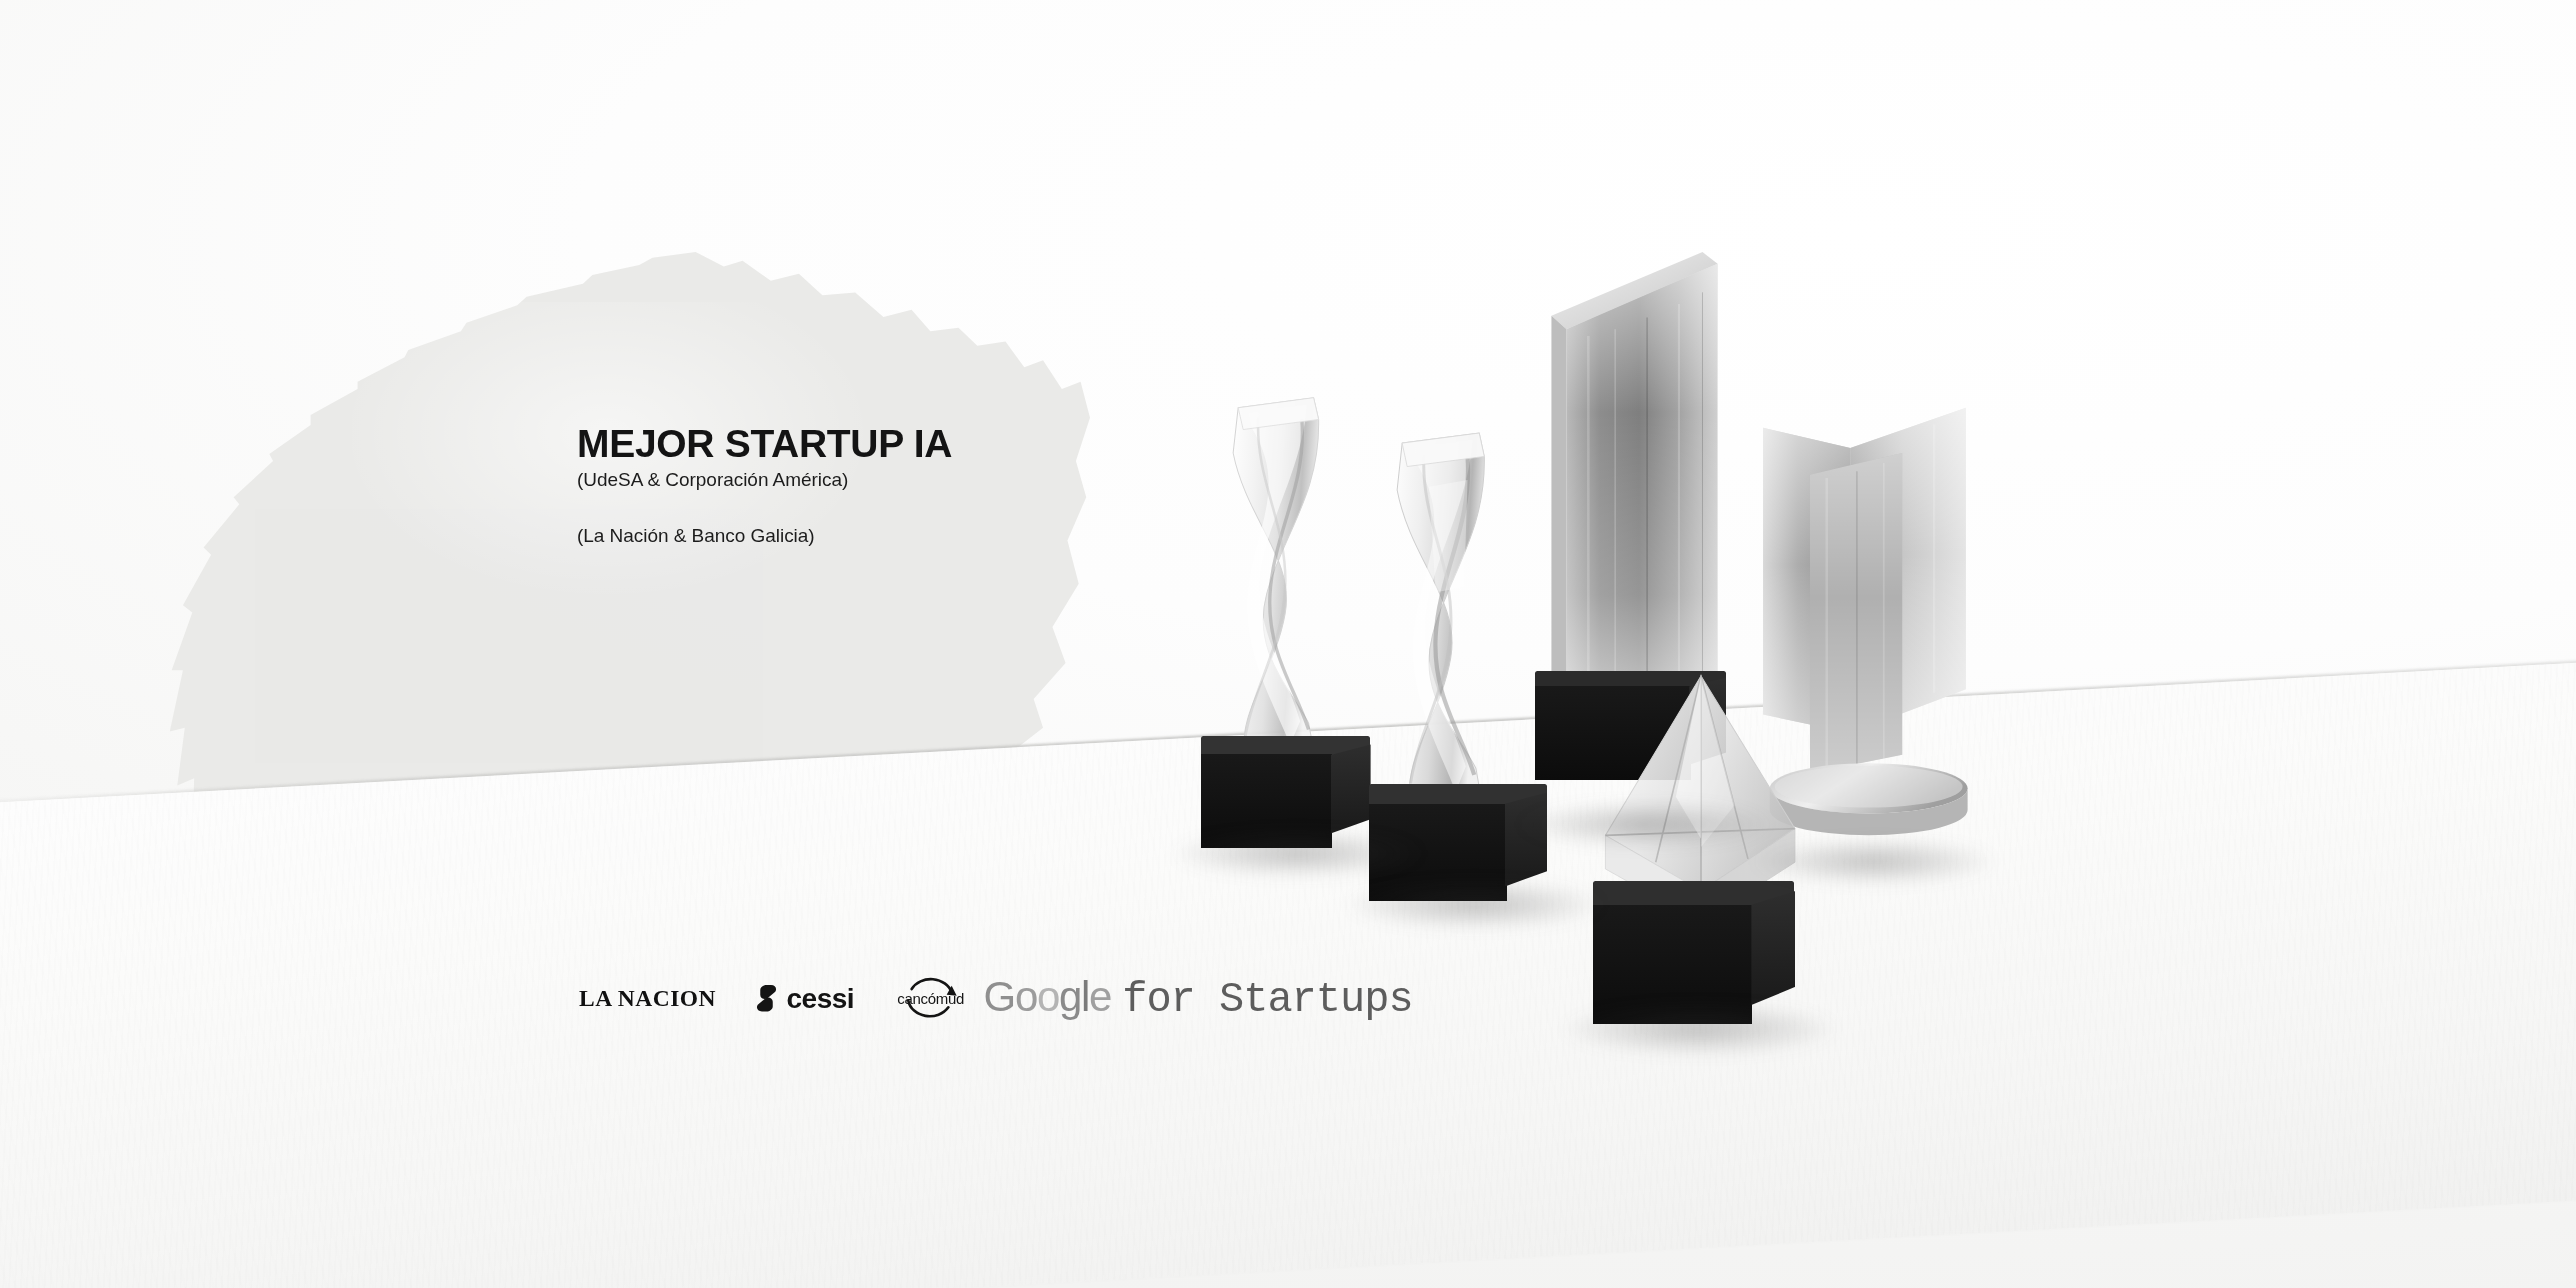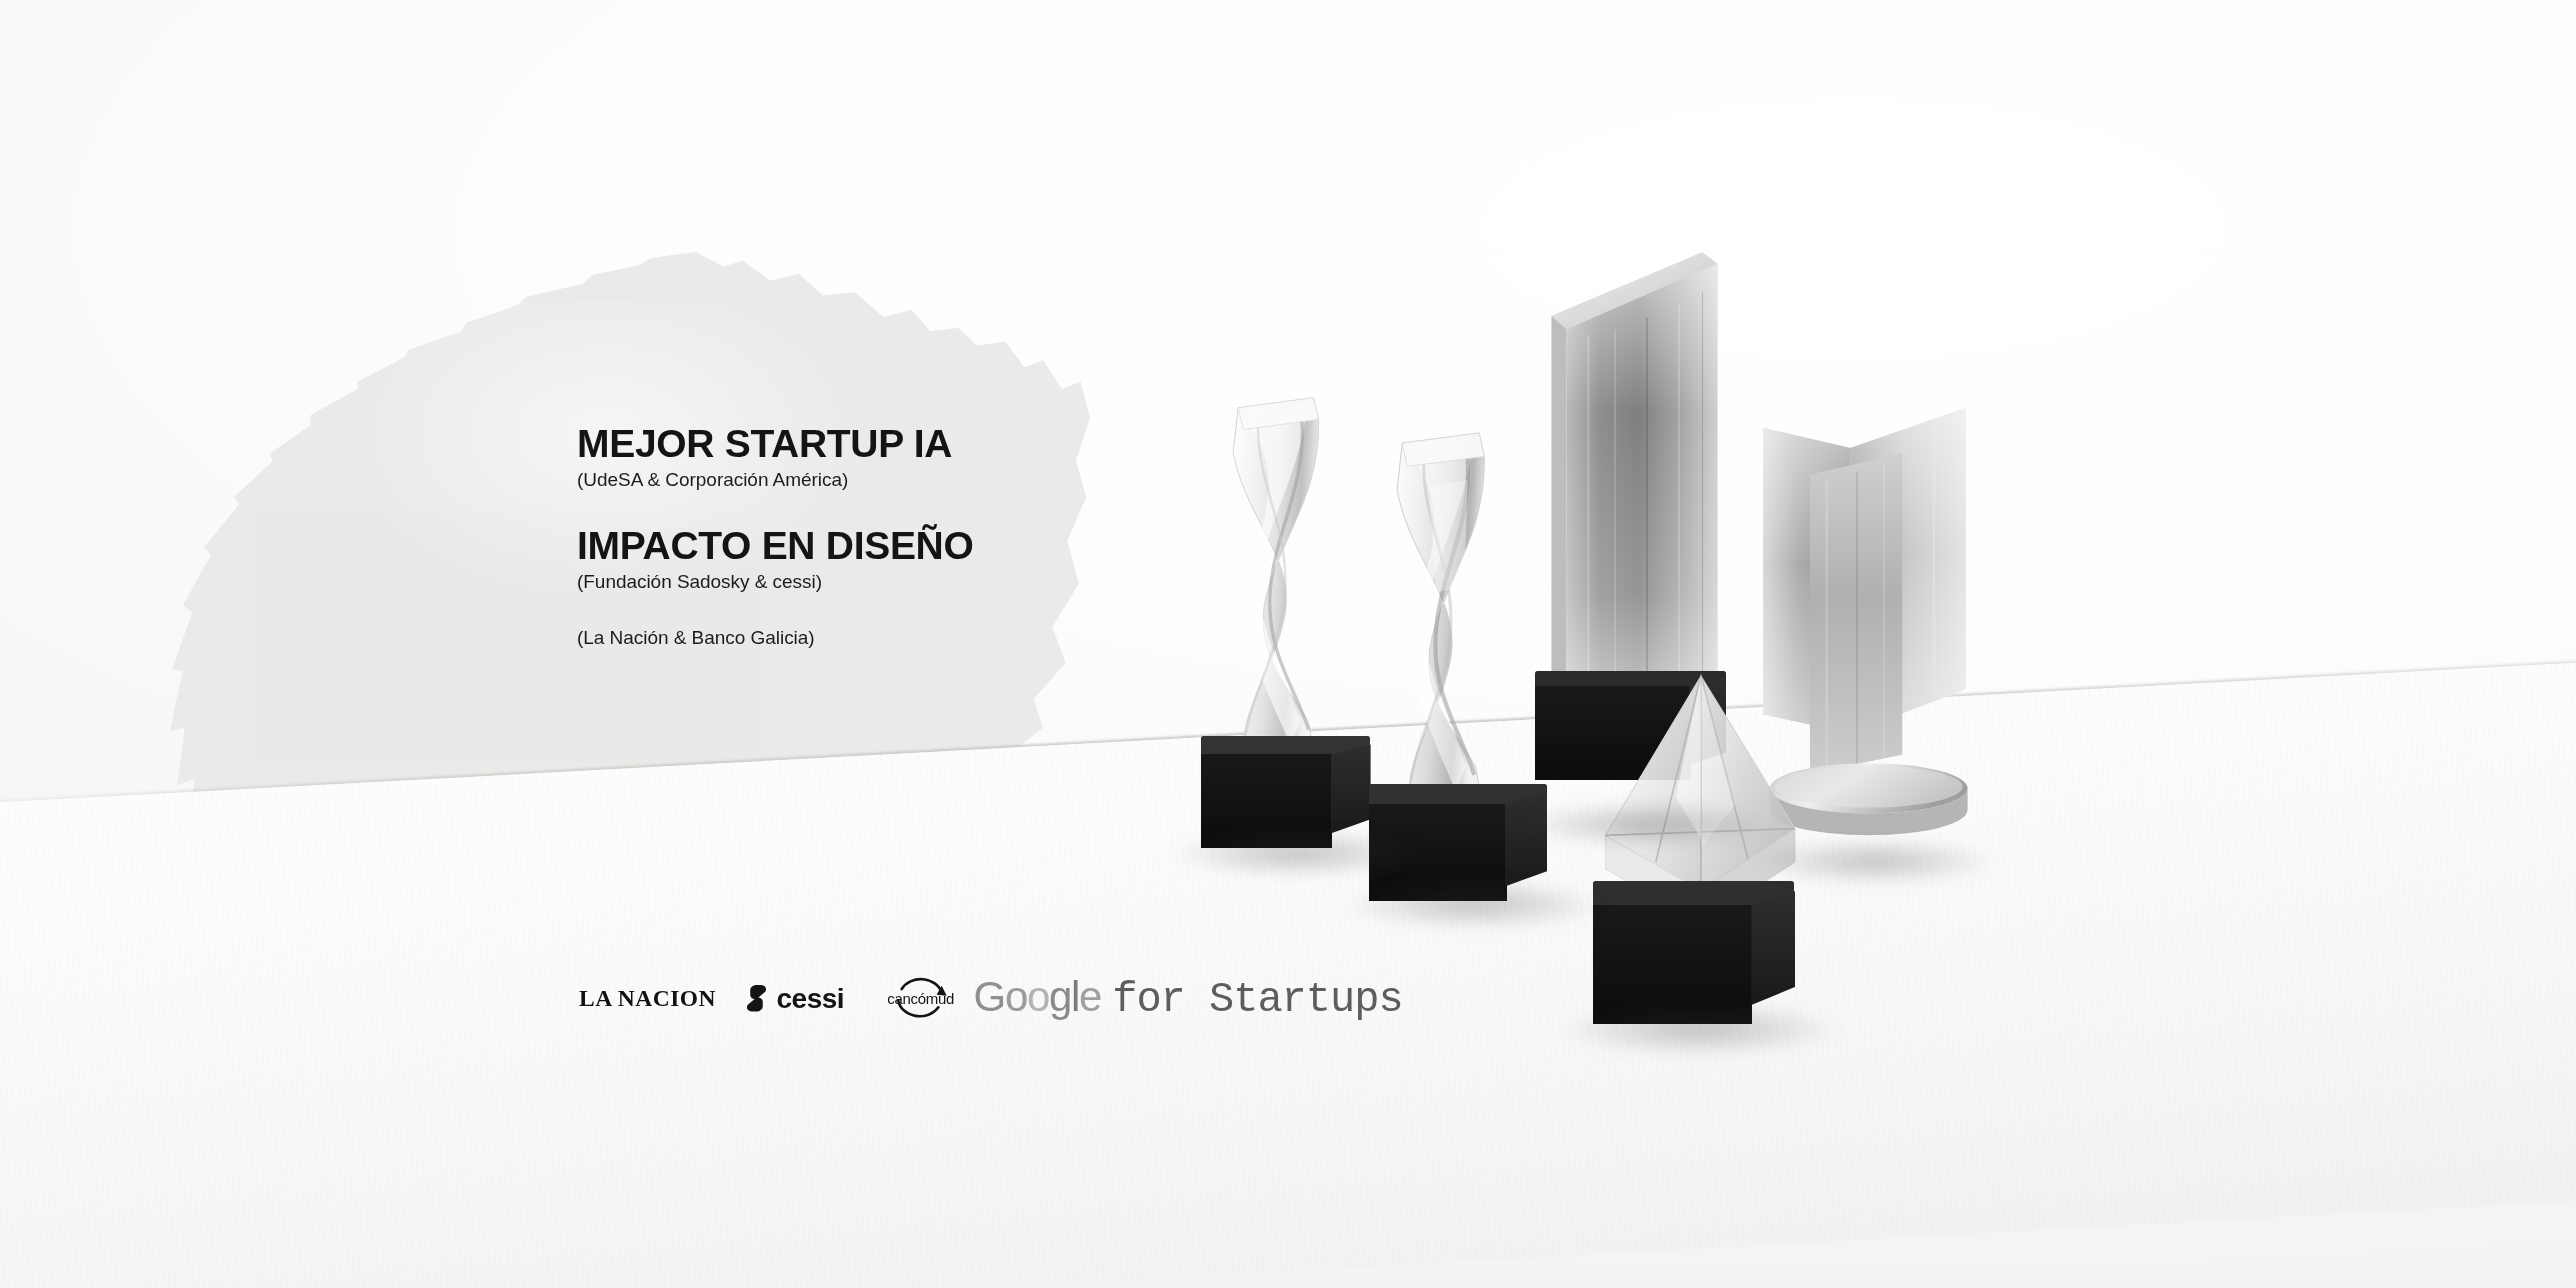--- a/index.html
+++ b/index.html
@@ -103,21 +103,21 @@
     position:absolute;left:579px;top:975px;
     display:flex;align-items:center;gap:0;
   }
   .logo-lanacion{
     font-family:"Liberation Serif", serif;
     font-weight:700;
     font-size:23.5px;
     letter-spacing:0.5px;
     color:#111;
     line-height:1;
-    margin-right:28px;
+    margin-right:38px;
   }
   .logo-cessi{display:flex;align-items:center;gap:7.5px;margin-right:37px;}
   .cessi-mark{width:25px;height:28.5px;display:block;}
   .cessi-word{
     font-size:28px;font-weight:600;color:#141414;line-height:1;letter-spacing:-0.5px;
   }
   .logo-cancomud{position:relative;width:79px;height:47px;margin-right:13.4px;}
   .cancomud-ring{position:absolute;left:9.2px;top:1.7px;width:60px;height:44px;}
   .cancomud-word{
     position:absolute;left:0;top:16px;width:79px;text-align:center;
@@ -353,24 +353,20 @@
     <div class="shadow" style="left:1561px;top:1003px;width:277px;height:52px;"></div>
   </div>
 
   <div class="text-col">
 
     <div class="award">
       <h2 class="award-title">MEJOR STARTUP IA</h2>
       <p class="award-sub">(UdeSA &amp; Corporación América)</p>
     </div>
 
-    <div class="award">
-      <h2 class="award-title">IMPACTO EN DISEÑO</h2>
-      <p class="award-sub">(Fundación Sadosky &amp; cessi)</p>
-    </div>
 
     <div class="award">
       <p class="award-sub">(La Nación &amp; Banco Galicia)</p>
     </div>
 
   </div>
 
   <div class="logo-row">
 
     <div class="logo-lanacion">LA NACION</div>

